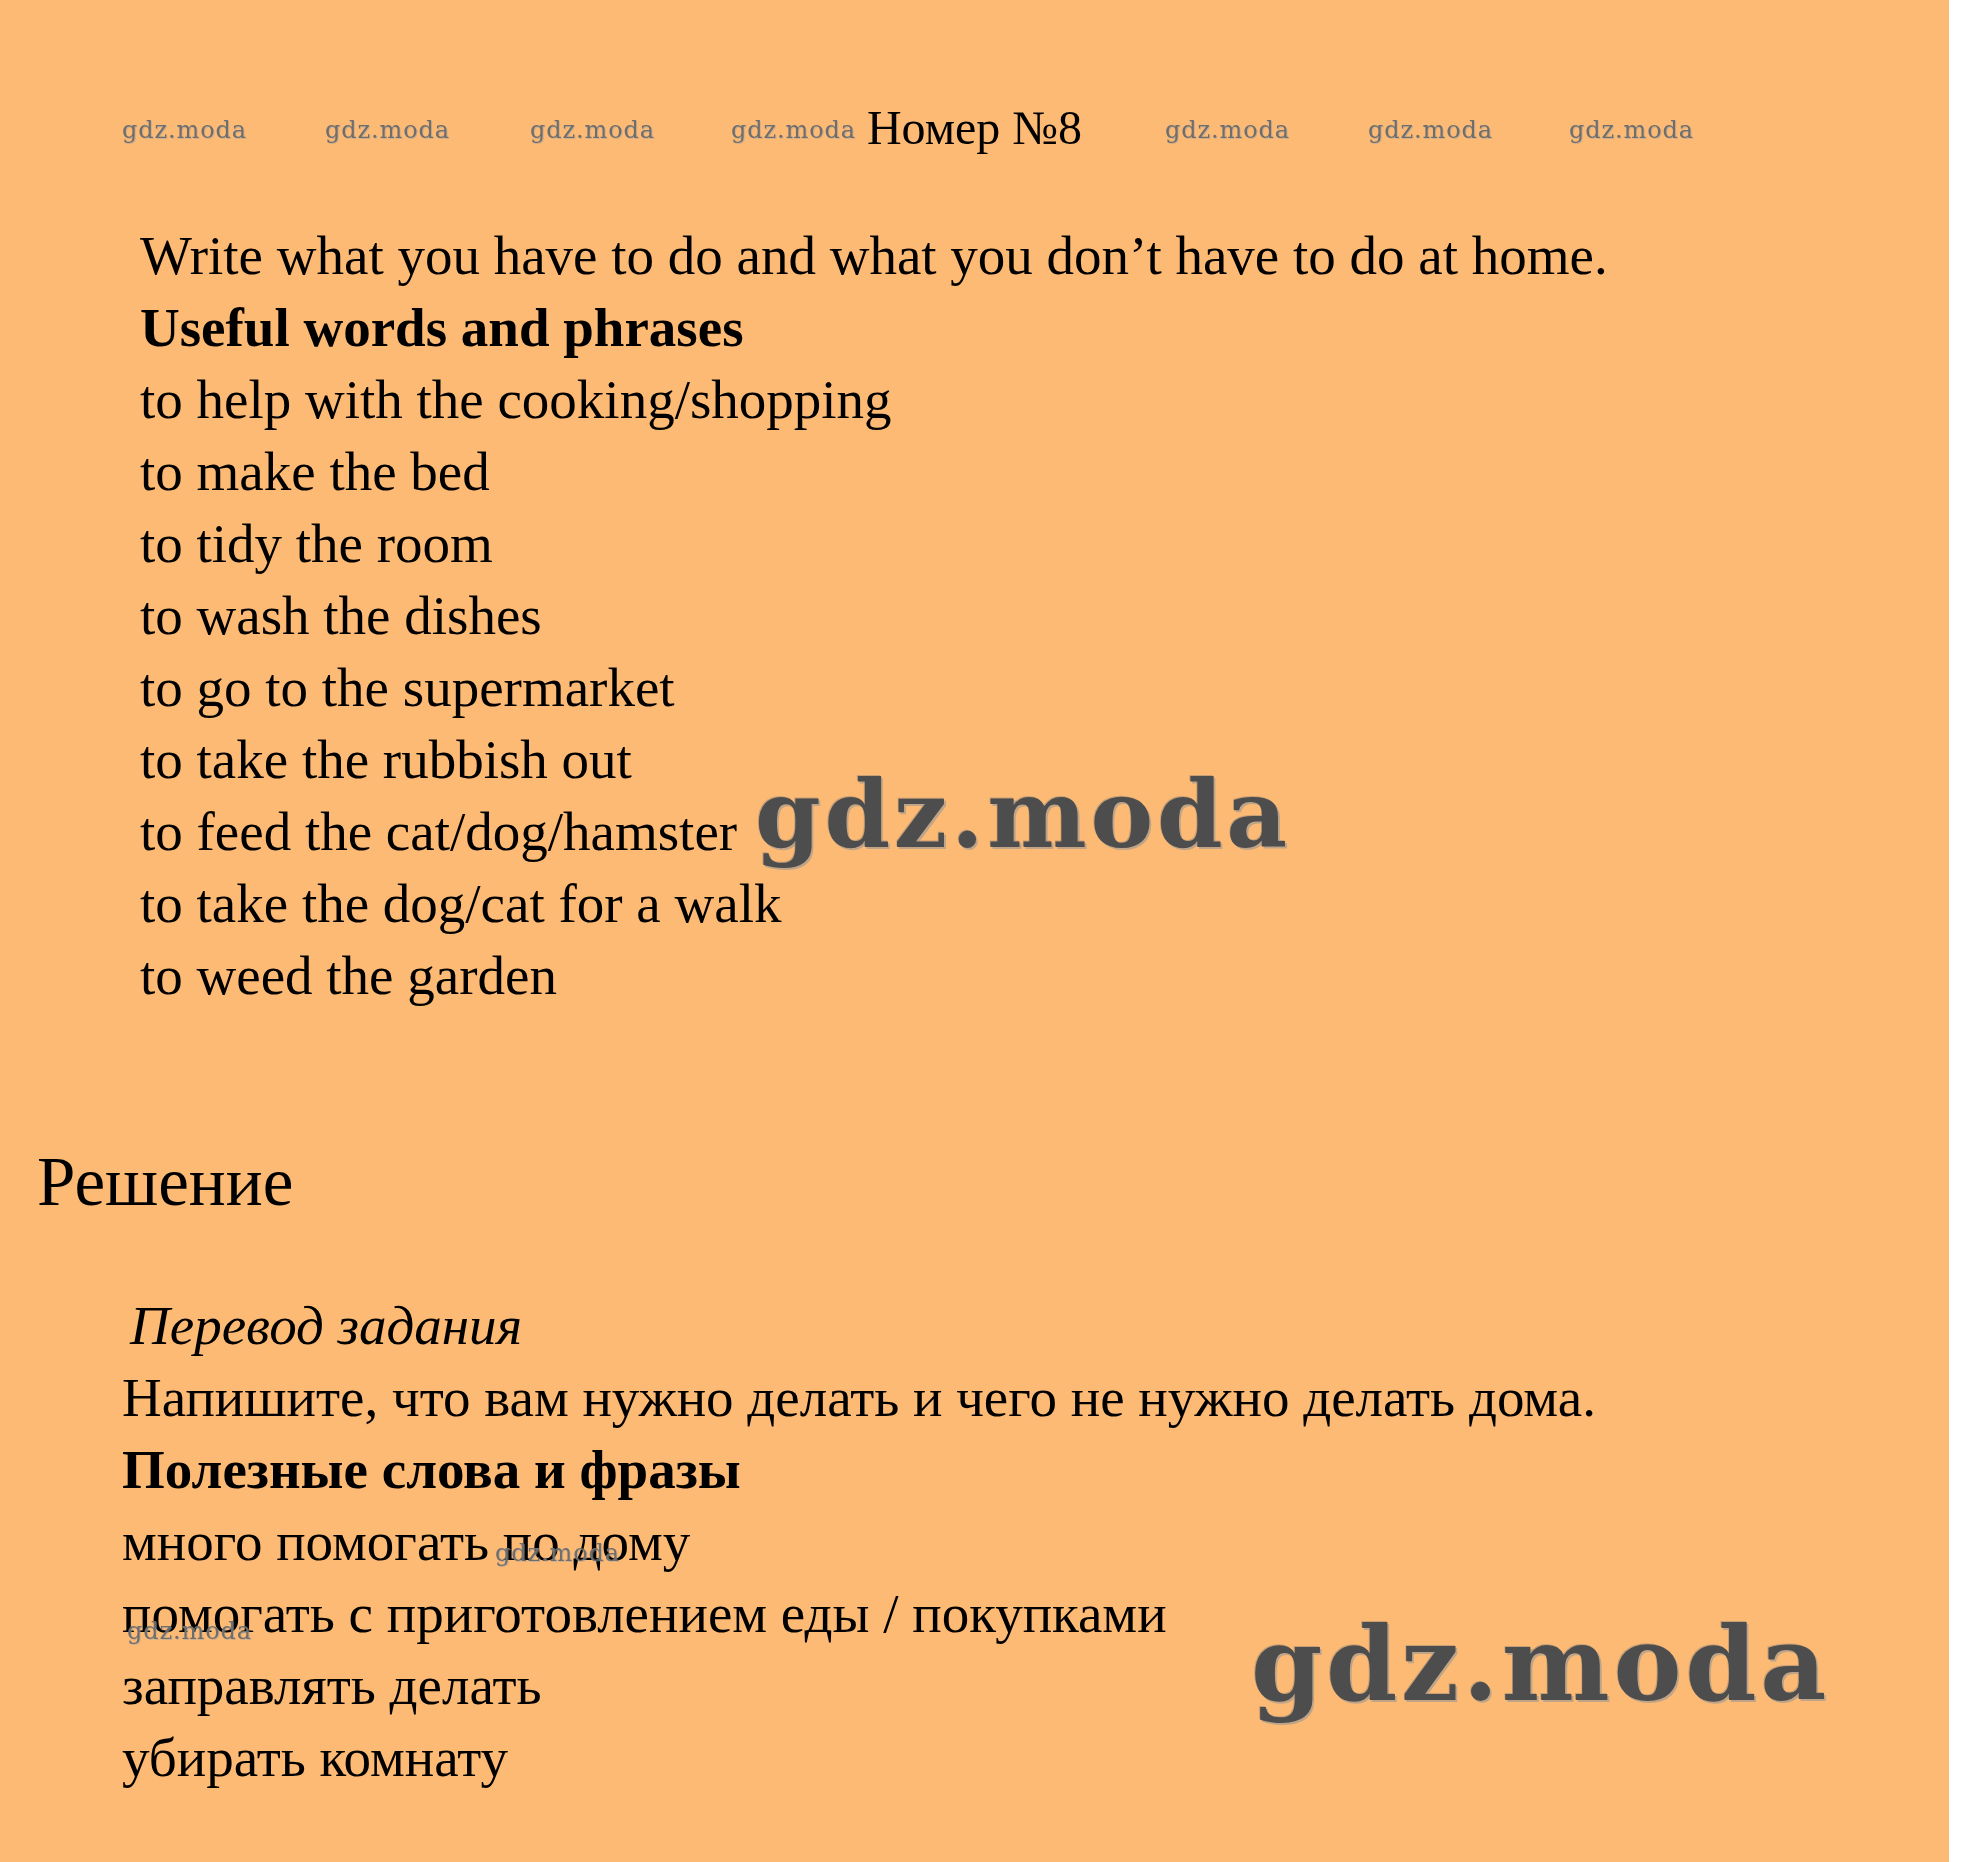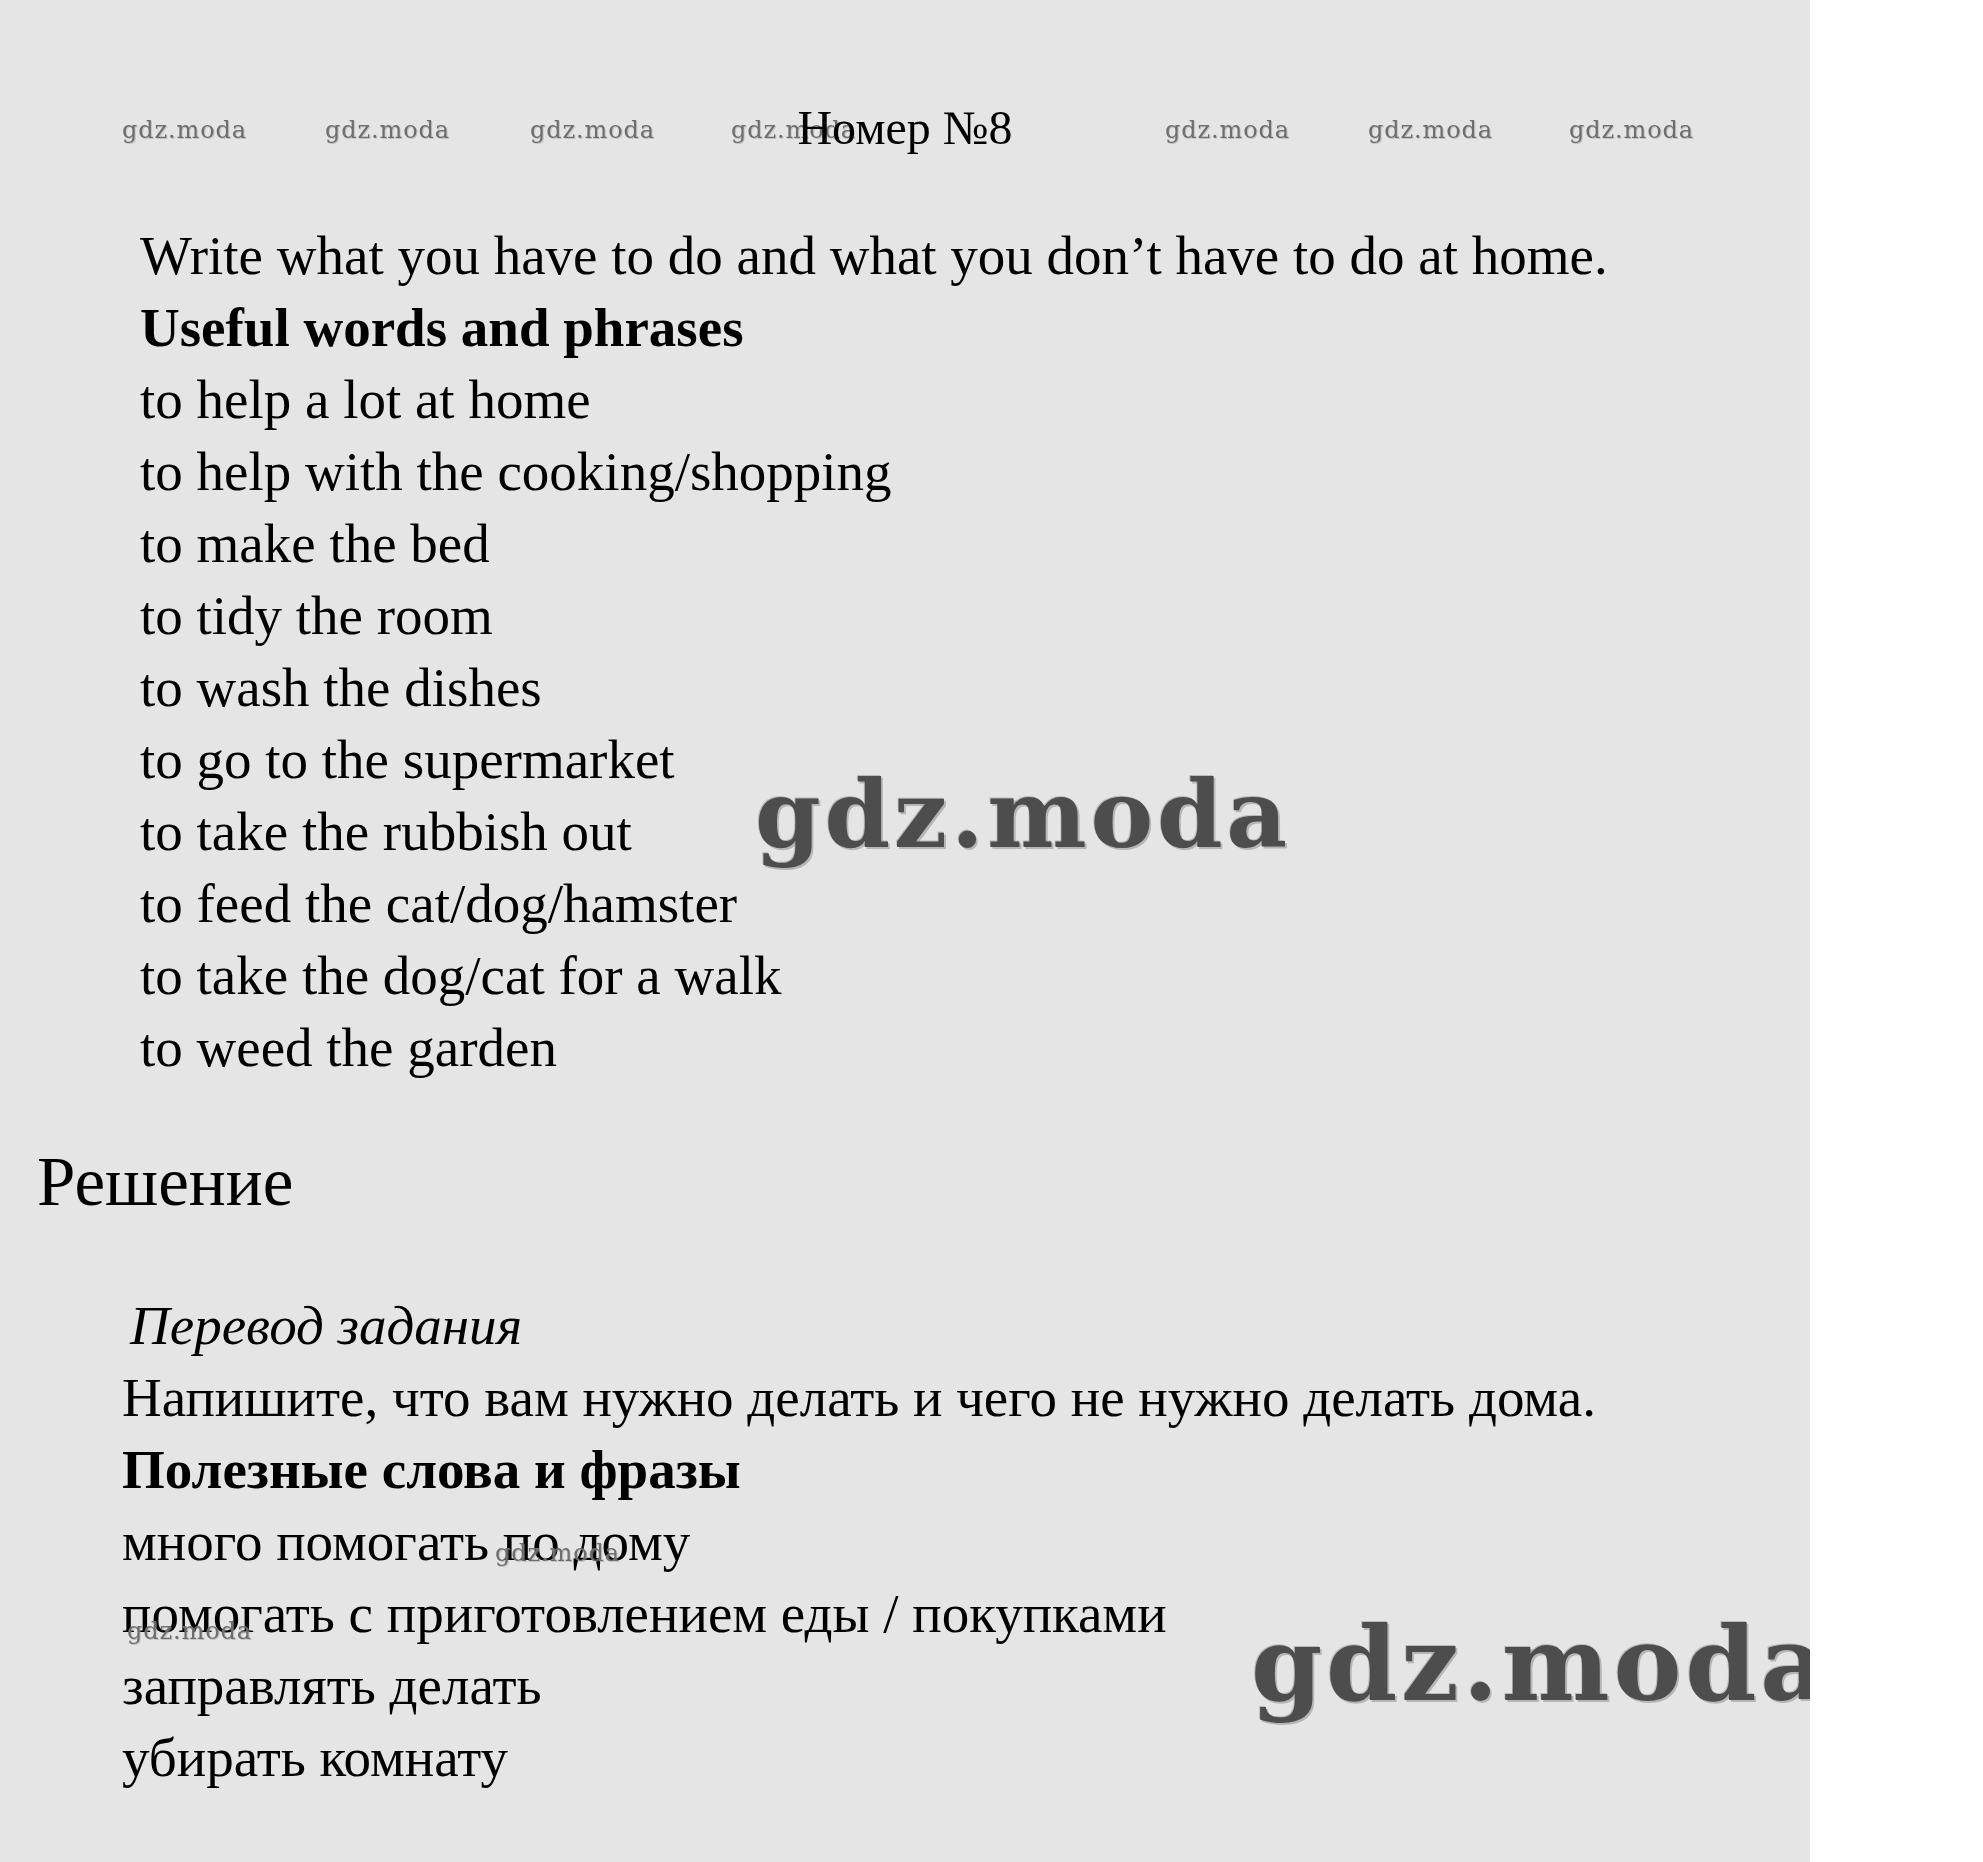--- a/index.html
+++ b/index.html
@@ -3,23 +3,23 @@
 <meta charset="utf-8">
 <style>
   * { margin: 0; padding: 0; box-sizing: border-box; }
   html, body { background: #ffffff; }
   body {
     font-family: "Liberation Serif", "DejaVu Serif", serif;
     color: #000000;
   }
   .page {
     position: relative;
-    width: 1810px;
+    width: 1949px;
     height: 1862px;
-    background: #e5e5e5;
+    background: #fdba74;
     overflow: hidden;
   }
   .wm-small {
     position: absolute;
     top: 116px;
     font-family: "DejaVu Serif", serif;
     font-size: 24px;
     color: #6e6e6e;
     letter-spacing: 0.9px;
     text-shadow: 0.9px 0.9px 0 rgba(160,160,160,0.5);
@@ -104,21 +104,20 @@
   <span class="wm-small pos4">gdz.moda</span>
   <span class="wm-small pos5">gdz.moda</span>
   <span class="wm-small pos6">gdz.moda</span>
   <span class="wm-small pos7">gdz.moda</span>
 
   <h1 class="title">Номер №8</h1>
 
   <div class="content">
     <p class="line">Write what you have to do and what you don’t have to do at home.</p>
     <p class="line bold">Useful words and phrases</p>
-    <p class="line">to help a lot at home</p>
     <p class="line">to help with the cooking/shopping</p>
     <p class="line">to make the bed</p>
     <p class="line">to tidy the room</p>
     <p class="line">to wash the dishes</p>
     <p class="line">to go to the supermarket</p>
     <p class="line">to take the rubbish out</p>
     <p class="line">to feed the cat/dog/hamster</p>
     <p class="line">to take the dog/cat for a walk</p>
     <p class="line">to weed the garden</p>
   </div>

